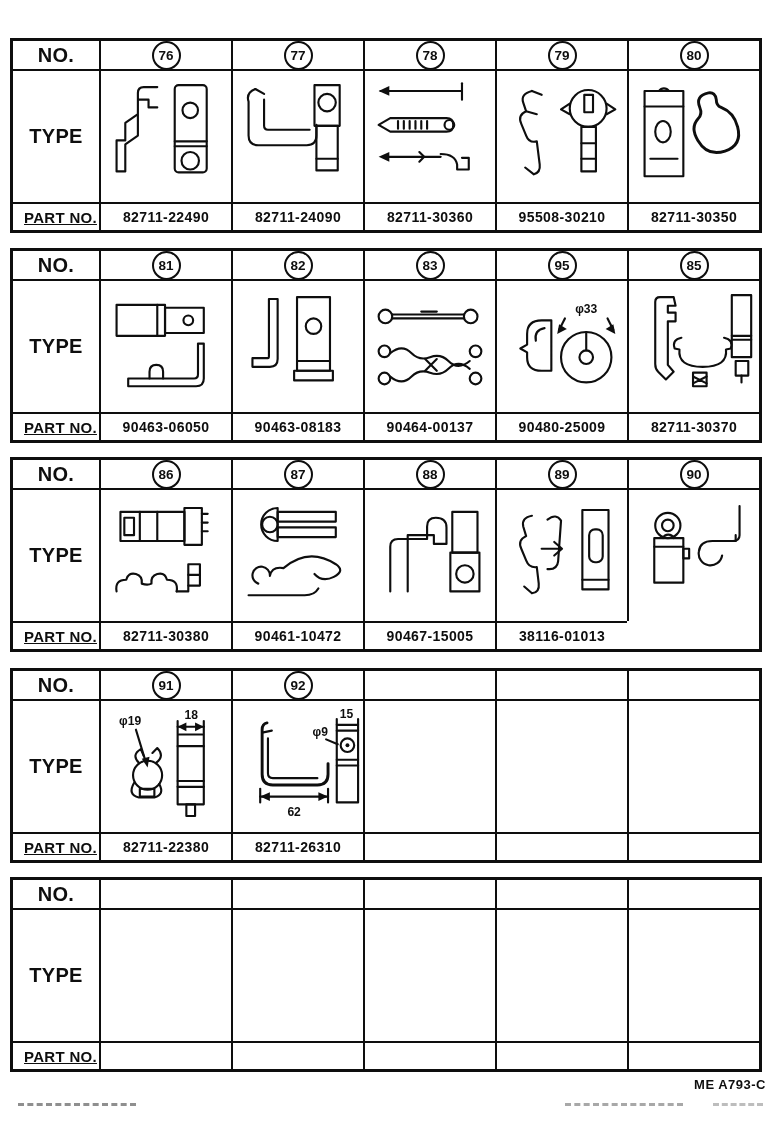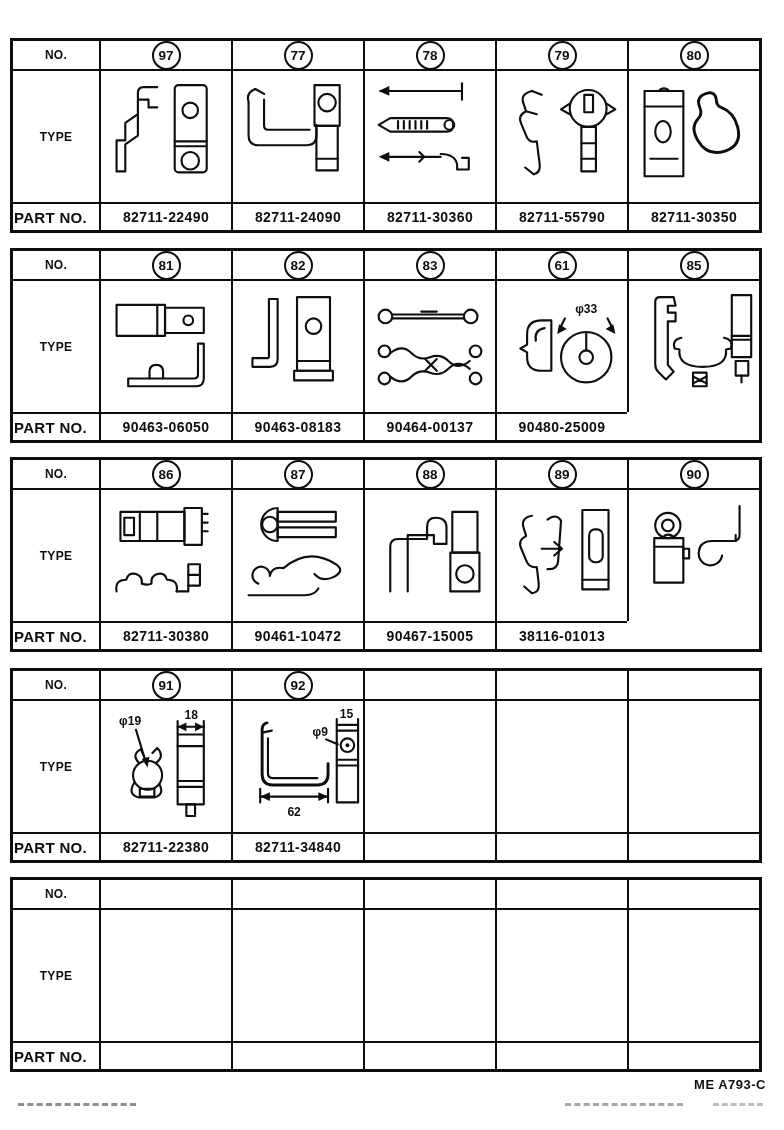--- a/index.html
+++ b/index.html
@@ -7,22 +7,22 @@
   .page { position:relative; width:784px; height:1130px; background:#fff;
           font-family:"Liberation Sans", sans-serif; color:var(--ink); overflow:hidden; }
   .parts-table { position:absolute; left:10px; width:746px; border:3px solid var(--ink);
                  display:grid; grid-template-columns:86px repeat(5,132px);
                  grid-template-rows:28px 133px 28px; background:#fff; }
   .t1{top:38px} .t2{top:248px} .t3{top:457px} .t4{top:668px} .t5{top:877px}
   .c { border-left:2px solid var(--ink); border-top:2px solid var(--ink);
        display:flex; align-items:center; justify-content:center; overflow:hidden; }
   .f0 { border-left:none; }
   .r0 { border-top:none; }
-  .lab { font-weight:700; font-size:12px; letter-spacing:.3px; }
-  .lab.part { justify-content:flex-start; padding-left:1px; font-size:15px; white-space:nowrap; }
+  .lab { font-weight:700; font-size:20px; letter-spacing:.3px; }
+  .lab.part { justify-content:flex-start; padding-left:11px; font-size:15px; white-space:nowrap;text-decoration:underline; }
   .pn { font-weight:700; font-size:14px; letter-spacing:.4px; white-space:nowrap; }
   .badge { width:25px; height:25px; border:2.5px solid var(--ink); border-radius:50%;
            display:flex; align-items:center; justify-content:center;
            font-weight:700; font-size:13.5px; }
   .type-cell svg { width:126px; height:128px; display:block; }
   svg .s { stroke:var(--ink); stroke-width:2.2; fill:none; stroke-linecap:round; stroke-linejoin:round; }
   svg .s3 { stroke-width:3; }
   svg .f { fill:var(--ink); stroke:none; }
   svg text { font:700 12.5px "Liberation Sans", sans-serif; fill:var(--ink);
              stroke:none; text-anchor:middle; }
@@ -34,21 +34,21 @@
   .a3 { left:713px; top:1103px; width:50px;  border-top-color:#bdbdbd; }
 </style>
 </head>
 <body>
 
 <div class="page">
 
   <section class="parts-table t1">
     <div class="c lab f0 r0">NO.</div>
     <div class="c r0">
-        <span class="badge">97</span>
+        <span class="badge">76</span>
       </div>
     <div class="c r0">
         <span class="badge">77</span>
       </div>
     <div class="c r0">
         <span class="badge">78</span>
       </div>
     <div class="c r0">
         <span class="badge">79</span>
       </div>
@@ -116,37 +116,37 @@
         <ellipse class="s" cx="33" cy="60" rx="8" ry="11"></ellipse>
         <line class="s" x1="20" y1="88" x2="48" y2="88"></line>
         <path class="s s3" d="M80 20 q-14 3 -9 15 q3 7 -2 12 q-8 9 0 22 q10 17 28 11 q18 -6 13 -25 q-4 -15 -17 -20 q-5 -2 -5 -8 q-1 -8 -8 -7 z"></path>
       </svg>
     </div>
 
     <div class="c lab part f0">PART NO.</div>
     <div class="c pn">82711-22490</div>
     <div class="c pn">82711-24090</div>
     <div class="c pn">82711-30360</div>
-    <div class="c pn">82711-55790</div>
+    <div class="c pn">95508-30210</div>
     <div class="c pn">82711-30350</div>
   </section>
 
   <section class="parts-table t2">
     <div class="c lab f0 r0">NO.</div>
     <div class="c r0">
         <span class="badge">81</span>
       </div>
     <div class="c r0">
         <span class="badge">82</span>
       </div>
     <div class="c r0">
         <span class="badge">83</span>
       </div>
     <div class="c r0">
-        <span class="badge">61</span>
+        <span class="badge">95</span>
       </div>
     <div class="c r0">
         <span class="badge">85</span>
       </div>
 
     <div class="c lab f0">TYPE</div>
     <div class="c type-cell">
       <svg viewBox="0 0 130 131">
         <rect class="s" x="14" y="22" width="50" height="32"></rect>
         <line class="s" x1="56" y1="22" x2="56" y2="54"></line>
@@ -207,20 +207,21 @@
         <rect class="s" x="108" y="80" width="13" height="15"></rect>
         <line class="s" x1="114" y1="95" x2="114" y2="102"></line>
       </svg>
     </div>
 
     <div class="c lab part f0">PART NO.</div>
     <div class="c pn">90463-06050</div>
     <div class="c pn">90463-08183</div>
     <div class="c pn">90464-00137</div>
     <div class="c pn">90480-25009</div>
+    <div class="c pn">82711-30370</div>
   </section>
 
   <section class="parts-table t3">
     <div class="c lab f0 r0">NO.</div>
     <div class="c r0">
         <span class="badge">86</span>
       </div>
     <div class="c r0">
         <span class="badge">87</span>
       </div>
@@ -354,21 +355,21 @@
         <line class="s" x1="105" y1="58" x2="127" y2="58"></line>
           <line class="s" x1="105" y1="64" x2="127" y2="64"></line>
       </svg>
     </div>
     <div class="c type-cell"></div>
     <div class="c type-cell"></div>
     <div class="c type-cell"></div>
 
     <div class="c lab part f0">PART NO.</div>
     <div class="c pn">82711-22380</div>
-    <div class="c pn">82711-34840</div>
+    <div class="c pn">82711-26310</div>
     <div class="c pn"></div>
     <div class="c pn"></div>
     <div class="c pn"></div>
   </section>
 
   <section class="parts-table t5">
     <div class="c lab f0 r0">NO.</div>
     <div class="c r0"></div>
     <div class="c r0"></div>
     <div class="c r0"></div>

